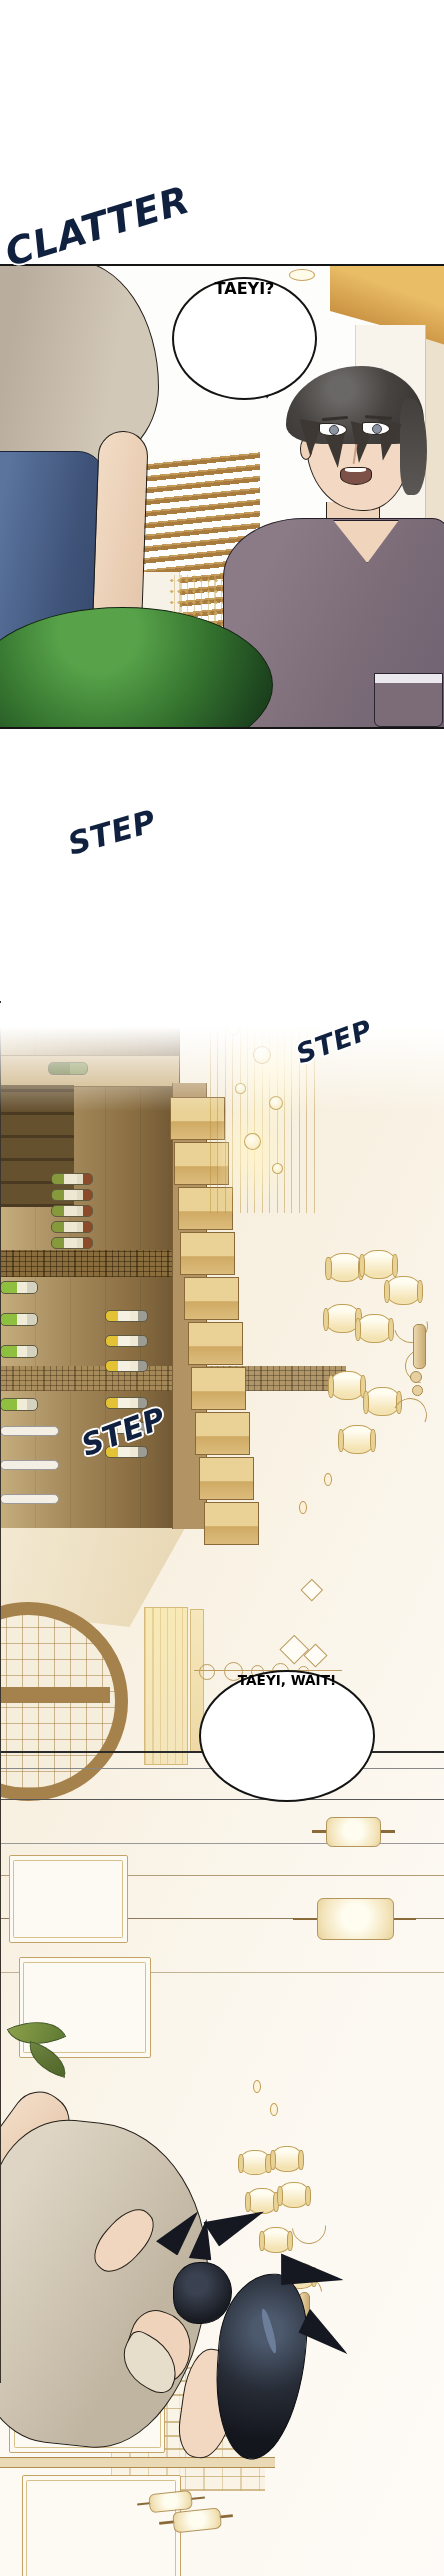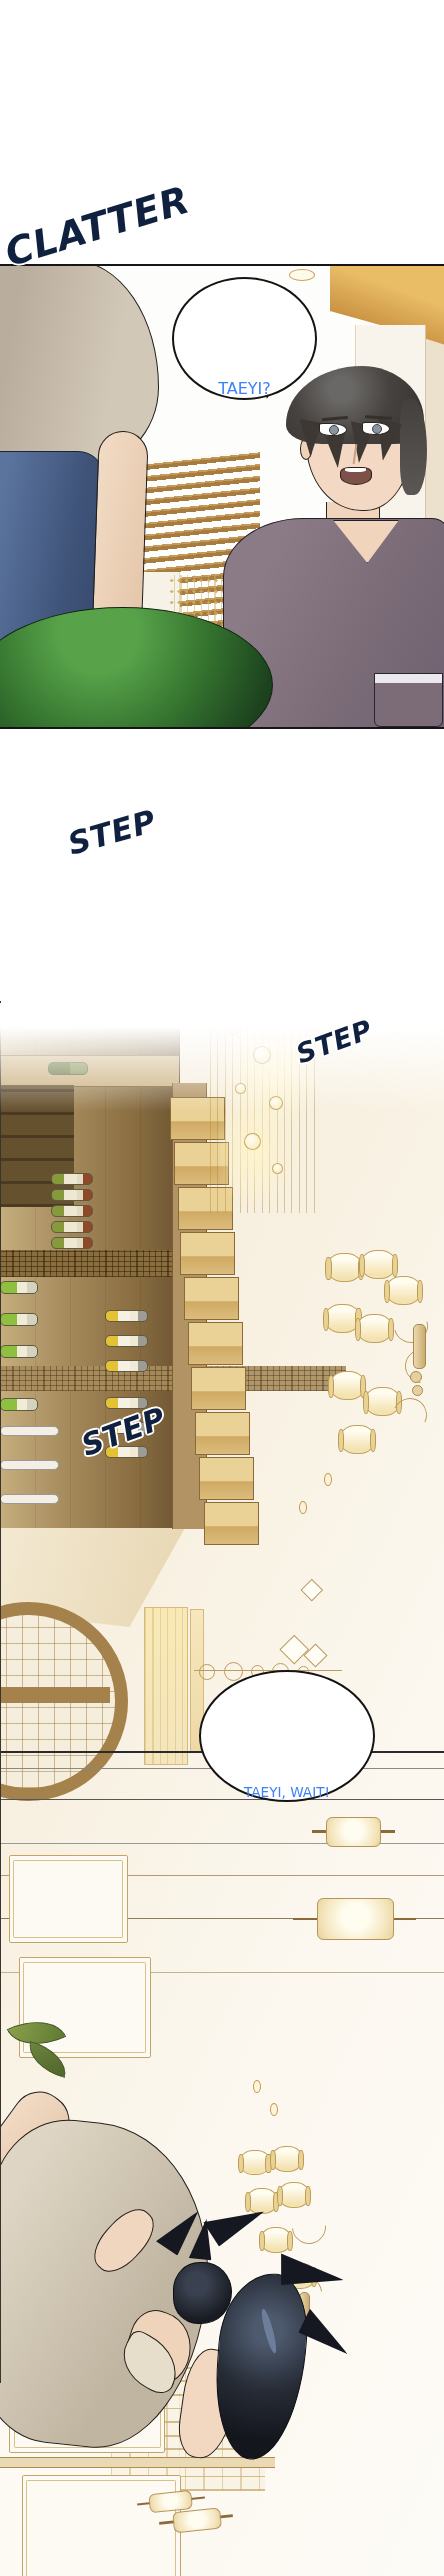--- a/index.html
+++ b/index.html
@@ -5,22 +5,22 @@
   html,body{margin:0;padding:0;background:#ffffff;}
   #page{position:relative;width:444px;height:2576px;background:#ffffff;overflow:hidden;
         font-family:"DejaVu Sans",sans-serif;}
   .abs{position:absolute;}
   
   .sfx{position:absolute;font-weight:900;font-style:italic;color:#10203f;letter-spacing:0.6px;
        text-shadow:-1.9px 0 #fff,1.9px 0 #fff,0 -1.9px #fff,0 1.9px #fff,-1.2px -1.2px #fff,1.2px -1.2px #fff,-1.2px 1.2px #fff,1.2px 1.2px #fff;
        white-space:nowrap;z-index:60;}
   
   .bubble{position:absolute;background:#fff;border:2.2px solid #141414;border-radius:50%;
-          display:flex;align-items:flex-end;justify-content:center;text-align:center;
-          font-weight:400;color:#3b82f6;z-index:40;}
+          display:flex;align-items:flex-start;justify-content:center;text-align:center;
+          font-weight:700;color:#000000;z-index:40;}
   
   .panel{position:absolute;left:0;width:444px;overflow:hidden;background:#fdfdfb;}
   
   .lamp{position:absolute;border:1.5px solid #c2a158;border-radius:45%/50%;
         background:linear-gradient(180deg,#fffcf0 20%,#f4e3b2 85%);}
   .lamp:before,.lamp:after{content:"";position:absolute;top:12%;width:4.3px;height:76%;
         background:#e8d294;border:0.9px solid #bb9a55;border-radius:40%;}
   .lamp:before{left:-1.9px;} .lamp:after{right:-1.9px;}
   .arm-c{position:absolute;border:1.9px solid transparent;border-right-color:#bd9c5c;
         border-bottom-color:#bd9c5c;border-radius:50%;width:32px;height:32px;}

